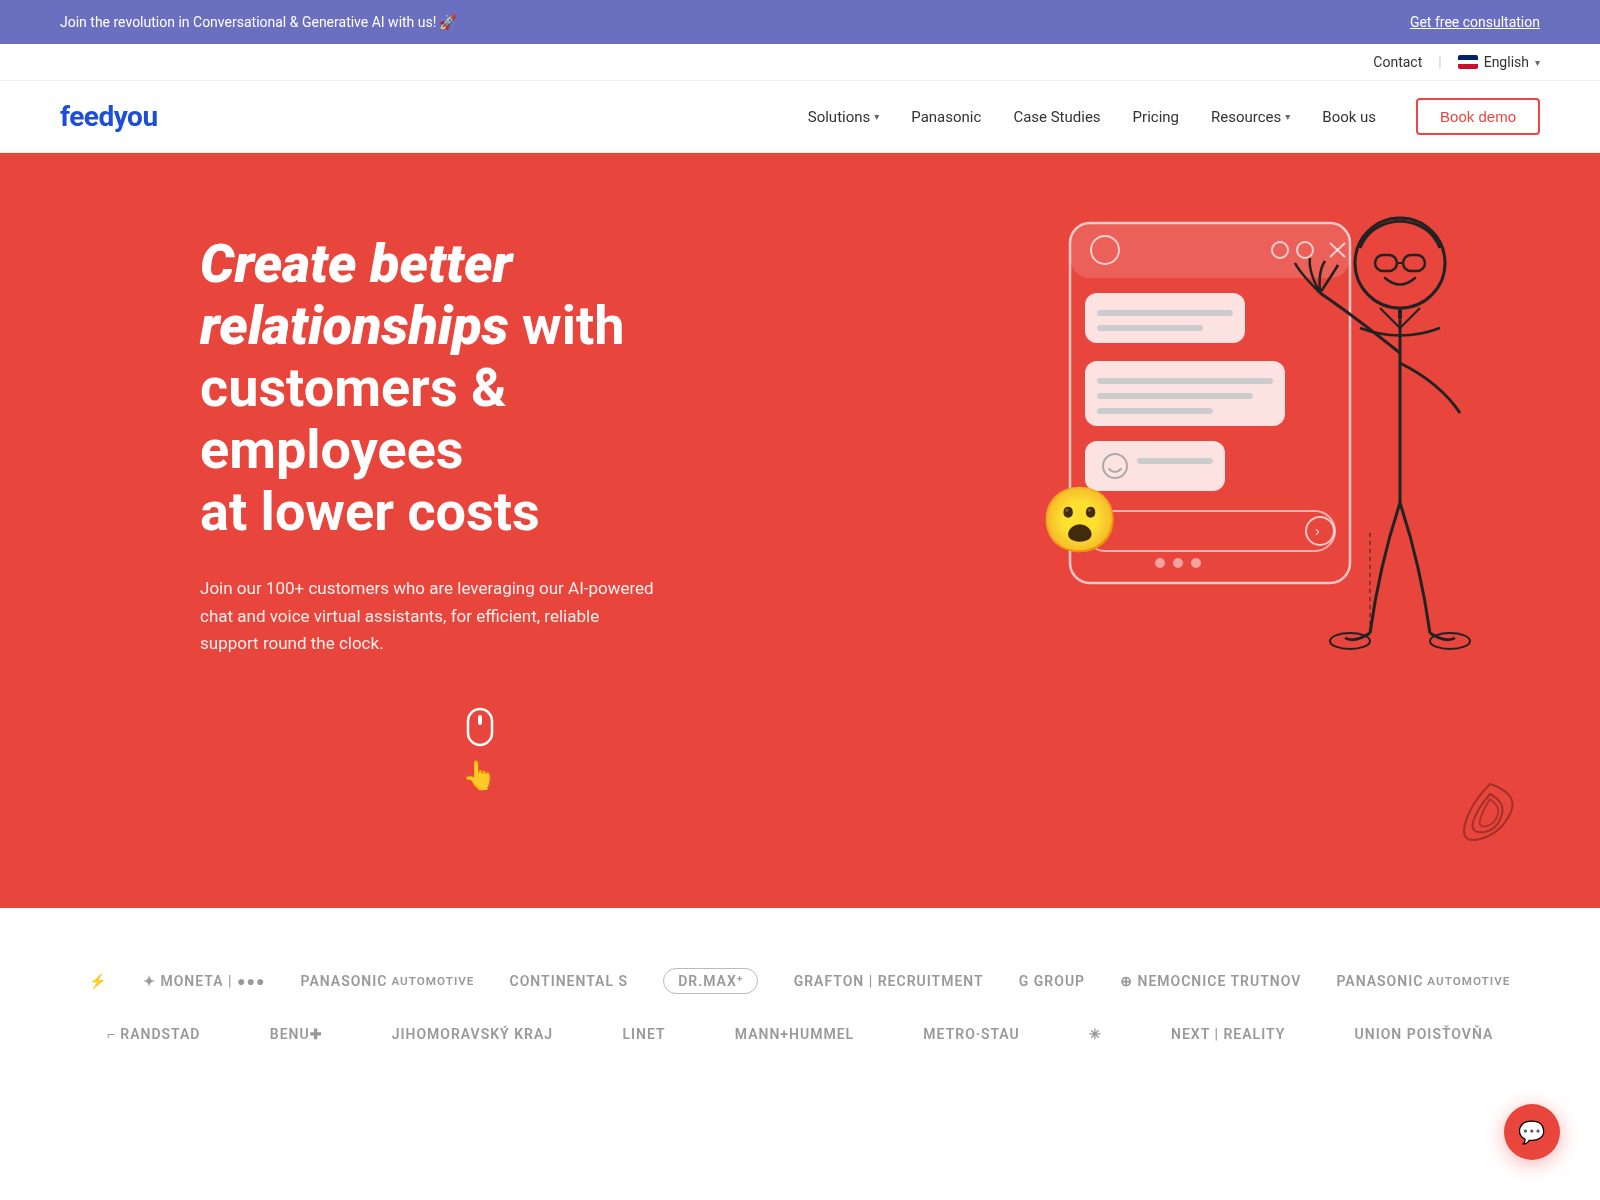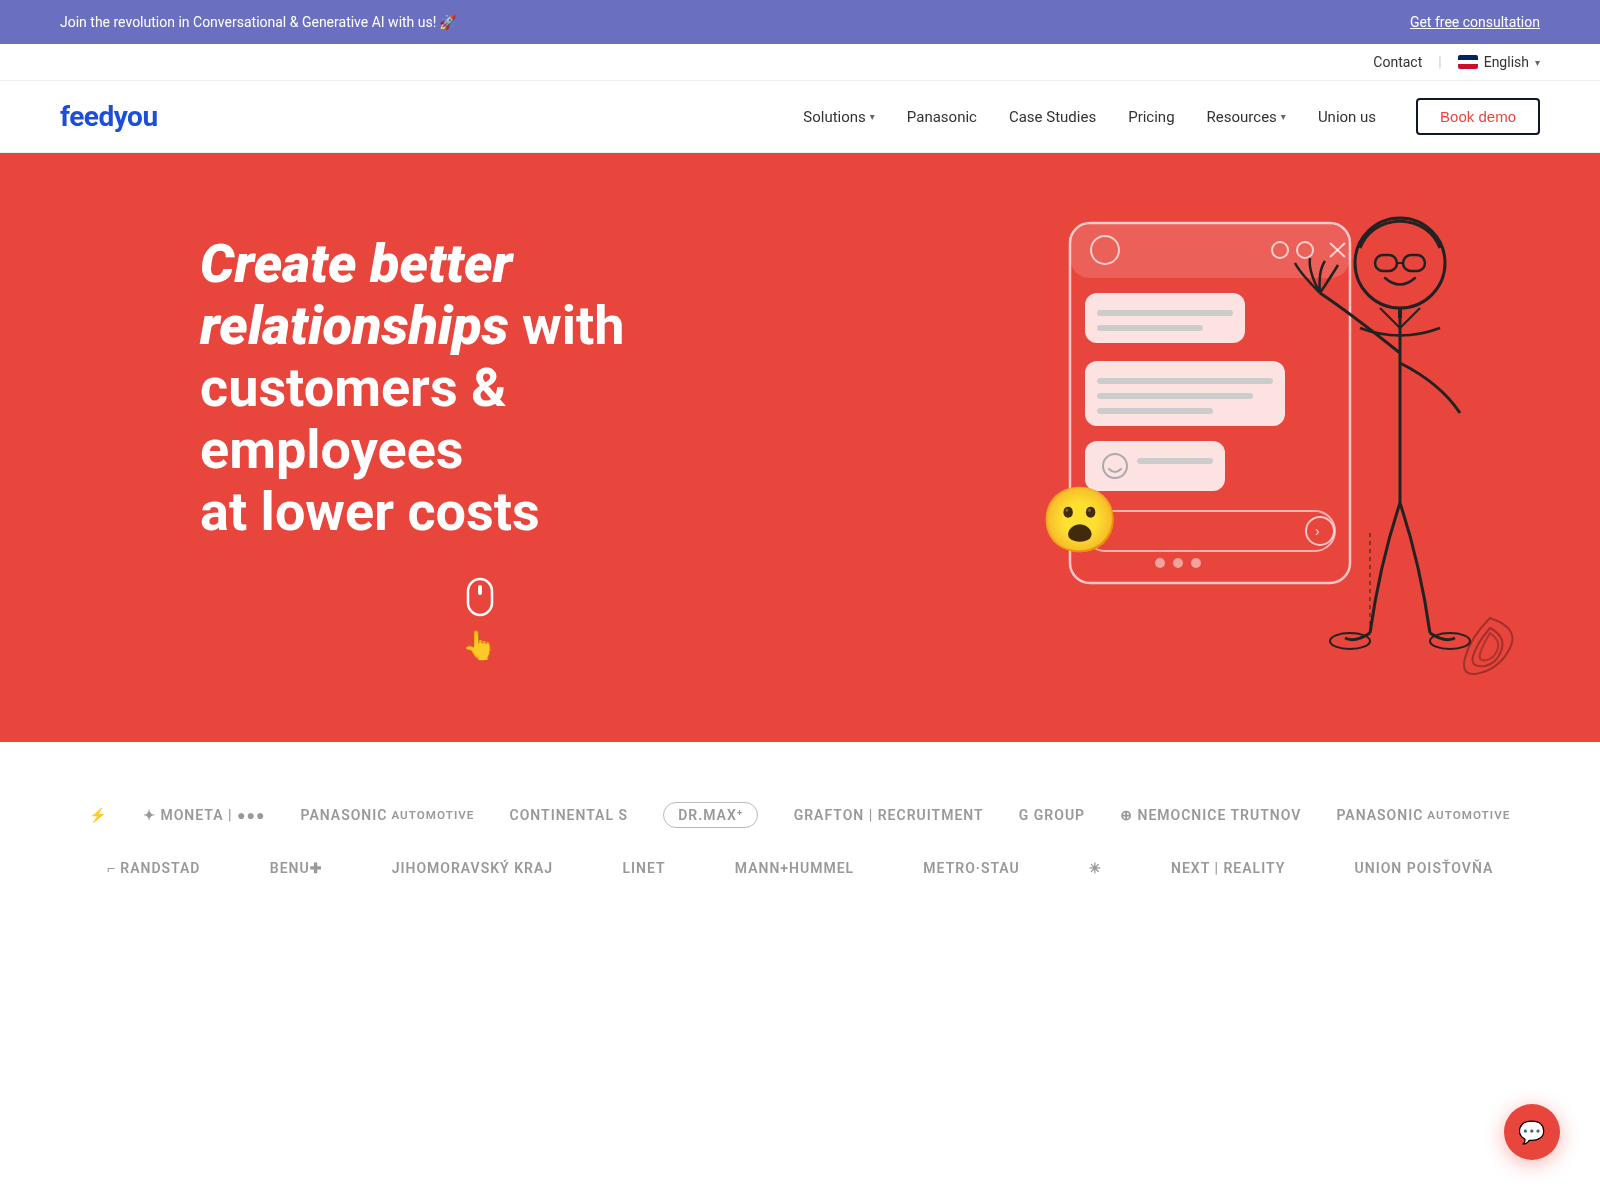--- a/index.html
+++ b/index.html
@@ -81,39 +81,39 @@
       display: flex;
       align-items: center;
       gap: 4px;
       text-decoration: none;
     }
     .chevron-icon {
       font-size: 10px;
       color: #666;
     }
     .book-demo-btn {
-      border: 2px solid #0f172a;
+      border: 2px solid #ef4444;
       color: #E8453C;
       background: #fff;
       padding: 8px 22px;
       border-radius: 4px;
       font-size: 15px;
       cursor: pointer;
       font-weight: 500;
     }
 
     
     .hero {
       background: #E8453C;
       min-height: 560px;
       position: relative;
       overflow: hidden;
       display: flex;
       align-items: center;
-      padding: 80px 120px 80px 200px;
+      padding: 80px 120px 116px 200px;
     }
     .hero-content {
       max-width: 560px;
       z-index: 2;
     }
     .hero-title {
       font-size: 54px;
       line-height: 1.15;
       color: #fff;
       font-weight: 700;
@@ -235,32 +235,33 @@
       <span>Case Studies</span>
     </a>
     <a class="nav-link">
       <span>Pricing</span>
     </a>
     <a class="nav-link">
       <span>Resources</span>
       <span class="chevron-icon">▾</span>
     </a>
     <a class="nav-link">
-      <span>Union us</span>
+      <span>Book us</span>
     </a>
   </div>
   <button class="book-demo-btn">Book demo</button>
 </nav>
 
 <section class="hero">
   <div class="hero-content">
     <h1 class="hero-title">
       <strong style="font-style:italic;">Create better<br>relationships</strong>
       <span> with<br>customers &amp; employees<br>at lower costs</span>
     </h1>
+    <p class="hero-subtitle">Join our 100+ customers who are leveraging our AI-powered chat and voice virtual assistants, for efficient, reliable support round the clock.</p>
     <div class="scroll-indicator">
       <svg width="32" height="50" viewBox="0 0 32 50" fill="none" xmlns="http://www.w3.org/2000/svg">
         <rect x="4" y="4" width="24" height="36" rx="12" stroke="white" stroke-width="2.5" fill="none"></rect>
         <rect x="14" y="10" width="4" height="10" rx="2" fill="white"></rect>
       </svg>
       <span style="font-size:28px;">👆</span>
     </div>
   </div>
 
   <div style="position:absolute; right:240px; top:60px; width:300px; z-index:2;">

